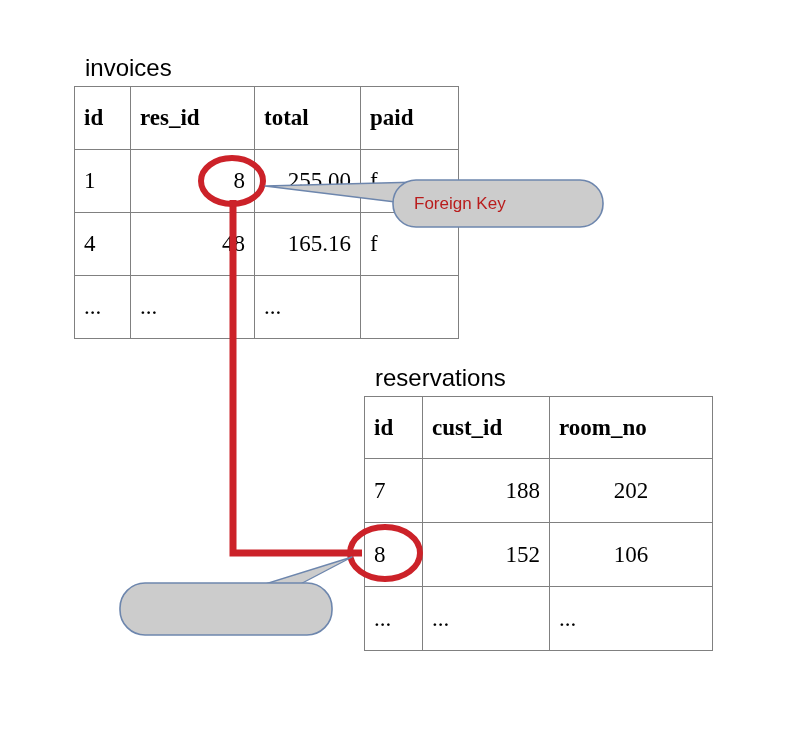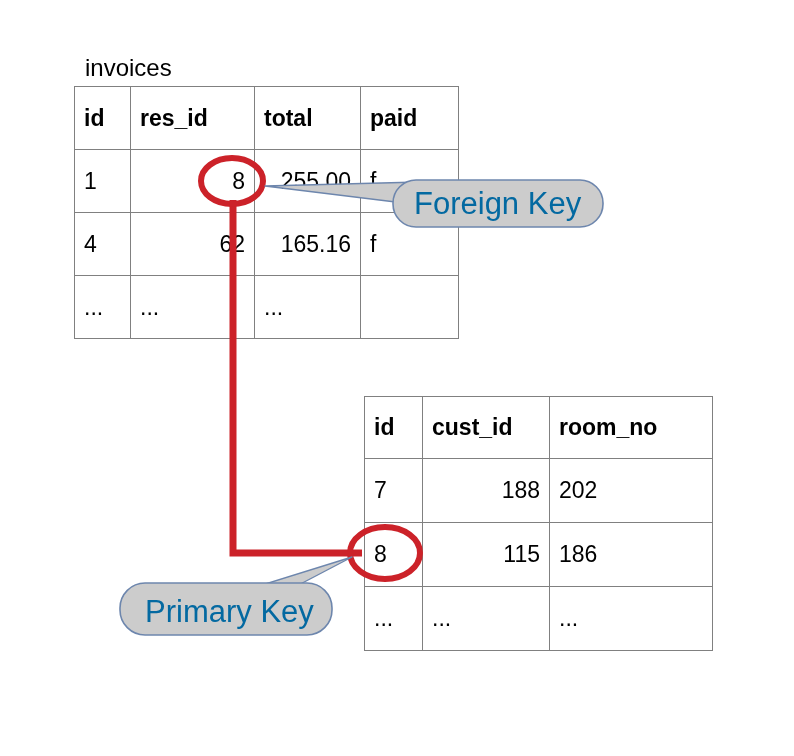--- a/index.html
+++ b/index.html
@@ -32,38 +32,39 @@
   }
   #caption-invoices     { left: 85px;  top: 54px; }
   #caption-reservations { left: 375px; top: 364px; }
 
   
   .db-table {
     position: absolute;
     border-collapse: collapse;
     table-layout: fixed;
     background: #ffffff;
+    font-family: Liberation Serif, serif;
   }
   .db-table td, .db-table th {
     border: 1px solid #808080;
     padding: 0 9px;
     font-size: 23px;
     font-weight: normal;
     color: #000;
     vertical-align: middle;
     overflow: hidden;
     white-space: nowrap;
   }
   .db-table th {
     font-weight: bold;
     text-align: left;
   }
   .al-l { text-align: left; }
   .al-r { text-align: right; }
-  .al-c { text-align: left; margin-top: 46px; }
+  .al-c { text-align: center; margin-top: 46px; }
 
   
   #table-invoices { left: 74px; top: 86px; width: 384px; }
   #table-invoices .r-head td, #table-invoices .r-head th { height: 62px; }
   #table-invoices .r-body td { height: 62px; }
 
   
   #table-reservations { left: 364px; top: 396px; width: 348px; }
   #table-reservations .r-head td, #table-reservations .r-head th { height: 61px; }
   #table-reservations .r-body td { height: 63px; }
@@ -73,35 +74,36 @@
     position: absolute;
     left: 0; top: 0;
     width: 794px;
     height: 756px;
     pointer-events: none;
   }
   #overlay .hit { pointer-events: auto; }
 
   .callout-text {
     position: absolute;
-    font-size: 31px;
+    font-size: 17px;
     line-height: 28px;
-    color: #0369a1;
+    color: #b91c1c;
     white-space: nowrap;
   }
   #callout-fk-label { left: 414px; top: 190px; }
   #callout-pk-label { left: 145px; top: 598px; }
 </style>
 </head>
 <body>
 
 <div id="stage">
 
   <div class="tbl-caption" id="caption-invoices">invoices</div>
 
+  <div class="tbl-caption" id="caption-reservations">reservations</div>
 
   <table class="db-table" id="table-invoices">
     <colgroup>
       <col style="width:56px">
         <col style="width:124px">
       <col style="width:106px">
         <col style="width:98px">
     </colgroup>
     <tbody>
       <tr class="r-head">
@@ -111,21 +113,21 @@
         <th class="al-l">paid</th>
       </tr>
       <tr class="r-body">
         <td class="al-l">1</td>
         <td class="al-r">8</td>
         <td class="al-r">255.00</td>
         <td class="al-l">f</td>
       </tr>
       <tr class="r-body">
         <td class="al-l">4</td>
-        <td class="al-r">62</td>
+        <td class="al-r">48</td>
         <td class="al-r">165.16</td>
         <td class="al-l">f</td>
       </tr>
       <tr class="r-body">
         <td class="al-l">...</td>
         <td class="al-l">...</td>
         <td class="al-l">...</td>
         <td class="al-l"></td>
       </tr>
     </tbody>
@@ -143,22 +145,22 @@
         <th class="al-l">cust_id</th>
         <th class="al-l">room_no</th>
       </tr>
       <tr class="r-body">
         <td class="al-l">7</td>
         <td class="al-r">188</td>
         <td class="al-c">202</td>
       </tr>
       <tr class="r-body">
         <td class="al-l">8</td>
-        <td class="al-r">115</td>
-        <td class="al-c">186</td>
+        <td class="al-r">152</td>
+        <td class="al-c">106</td>
       </tr>
       <tr class="r-body">
         <td class="al-l">...</td>
         <td class="al-l">...</td>
         <td class="al-l">...</td>
       </tr>
     </tbody>
   </table>
 
   <svg id="overlay" viewBox="0 0 794 756" width="794" height="756">
@@ -173,15 +175,14 @@
 
     <rect x="393" y="180" width="210" height="47" rx="23" ry="23" fill="#cccccc" stroke="#6d86ad" stroke-width="1.6" class="hit"></rect>
 
     <path d="M 352 557 L 268 601 L 227 596 Z" fill="#cccccc" stroke="#6d86ad" stroke-width="1.4" stroke-linejoin="round"></path>
 
     <rect x="120" y="583" width="212" height="52" rx="25" ry="25" fill="#cccccc" stroke="#6d86ad" stroke-width="1.6" class="hit"></rect>
   </svg>
 
   <div class="callout-text" id="callout-fk-label">Foreign Key</div>
 
-  <div class="callout-text" id="callout-pk-label">Primary Key</div>
 
 </div>
 
 </body></html>

